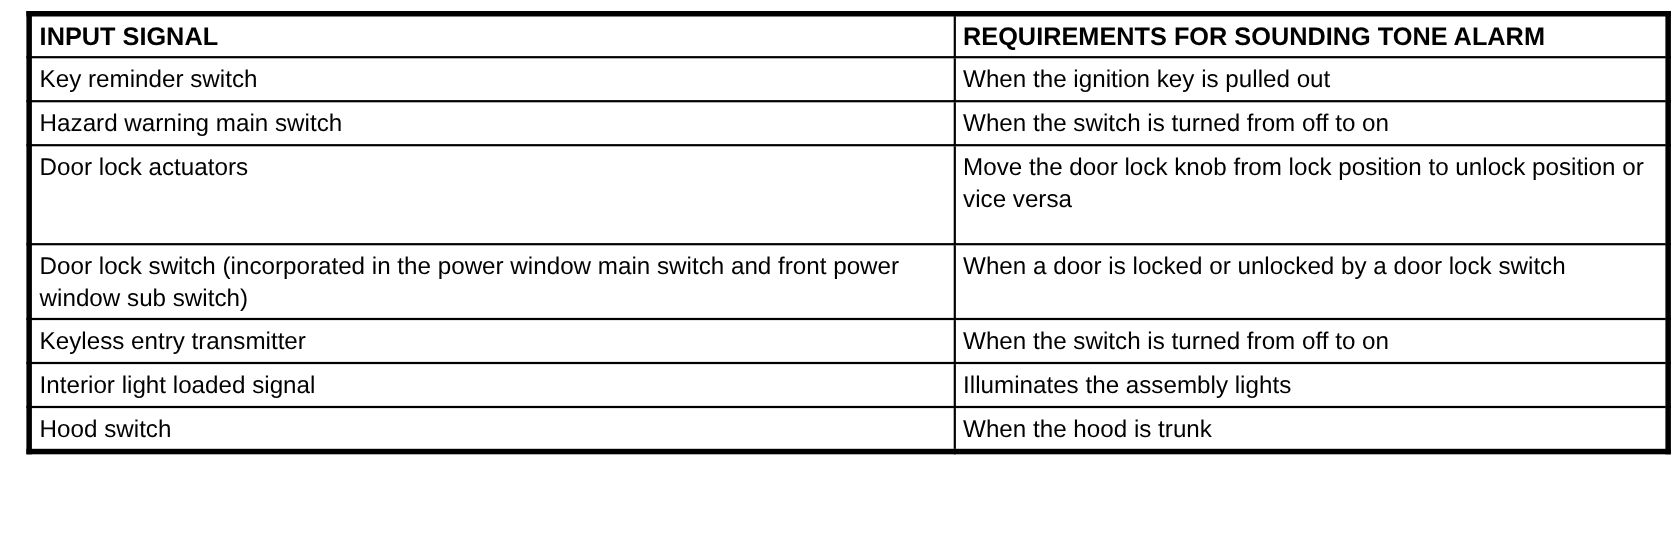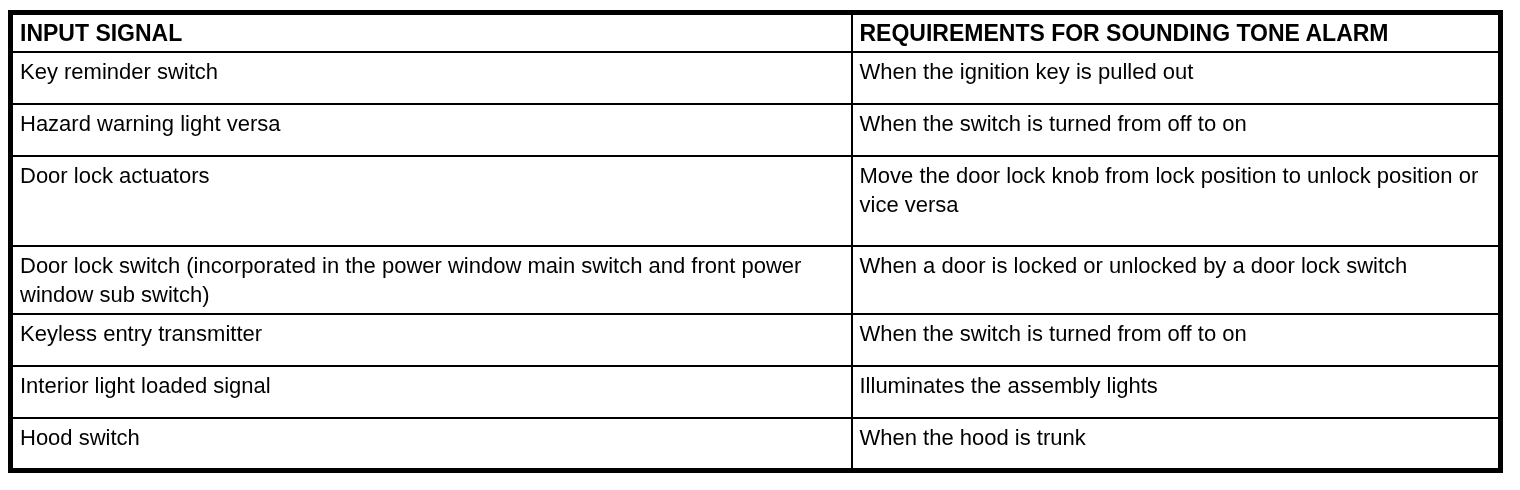--- a/index.html
+++ b/index.html
@@ -6,21 +6,21 @@
     margin: 0;
     padding: 0;
     background: #ffffff;
     width: 1520px;
     height: 490px;
     font-family: "Liberation Sans", sans-serif;
     color: #000000;
   }
   .table-wrap {
     position: absolute;
-    left: 8px;
+    left: 24px;
     top: 10px;
   }
   table.signal-table {
     border-collapse: collapse;
     table-layout: fixed;
     width: 1490px;
     border: 5px solid #000000;
     background: #ffffff;
   }
   table.signal-table th,
@@ -35,21 +35,21 @@
     overflow: hidden;
     word-wrap: break-word;
   }
   table.signal-table th {
     font-weight: bold;
     font-size: 23px;
     height: 26px;
     padding-top: 3px;
     padding-bottom: 3px;
   }
-  tr.row { height: 52px; }
+  tr.row { height: 40px; }
   tr.row-tall-a { height: 90px; }
   tr.row-tall-b { height: 68px; }
   col.col-input { width: 841px; }
   col.col-req { width: 649px; }
 </style>
 </head>
 <body>
 
 <div class="table-wrap">
   <table class="signal-table">
@@ -62,21 +62,21 @@
         <th>INPUT SIGNAL</th>
         <th>REQUIREMENTS FOR SOUNDING TONE ALARM</th>
       </tr>
     </thead>
     <tbody>
       <tr class="row">
         <td>Key reminder switch</td>
         <td>When the ignition key is pulled out</td>
       </tr>
       <tr class="row">
-        <td>Hazard warning light versa</td>
+        <td>Hazard warning main switch</td>
         <td>When the switch is turned from off to on</td>
       </tr>
       <tr class="row row-tall-a">
         <td>Door lock actuators</td>
         <td>Move the door lock knob from lock position to unlock position or vice versa</td>
       </tr>
       <tr class="row row-tall-b">
         <td>Door lock switch (incorporated in the power window main switch and front power window sub switch)</td>
         <td>When a door is locked or unlocked by a door lock switch</td>
       </tr>

